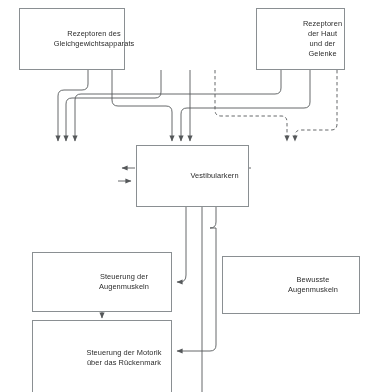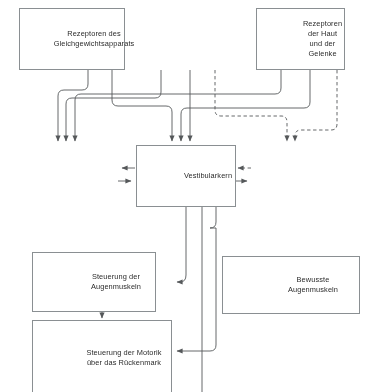--- a/index.html
+++ b/index.html
@@ -103,26 +103,26 @@
 Gleichgewichtsapparats</span>
   </div>
 
 
   <div class="node" style="left:256px; top:8px; width:89px; height:62px;">
     <span class="label">Rezeptoren der Haut
 und der Gelenke</span>
   </div>
 
 
-  <div class="node" style="left:136px; top:145px; width:100px; height:62px;">
+  <div class="node" style="left:136px; top:145px; width:113px; height:62px;">
     <span class="label">Vestibularkern</span>
   </div>
 
 
-  <div class="node" style="left:32px; top:252px; width:124px; height:60px;">
+  <div class="node" style="left:32px; top:252px; width:140px; height:60px;">
     <span class="label">Steuerung der Augenmuskeln</span>
   </div>
 
   <div class="node" style="left:222px; top:256px; width:138px; height:58px;">
     <span class="label">Bewusste Augenmuskeln</span>
   </div>
 
   <div class="node" style="left:32px; top:320px; width:140px; height:76px;">
     <span class="label">Steuerung der Motorik
 über das Rückenmark</span>

